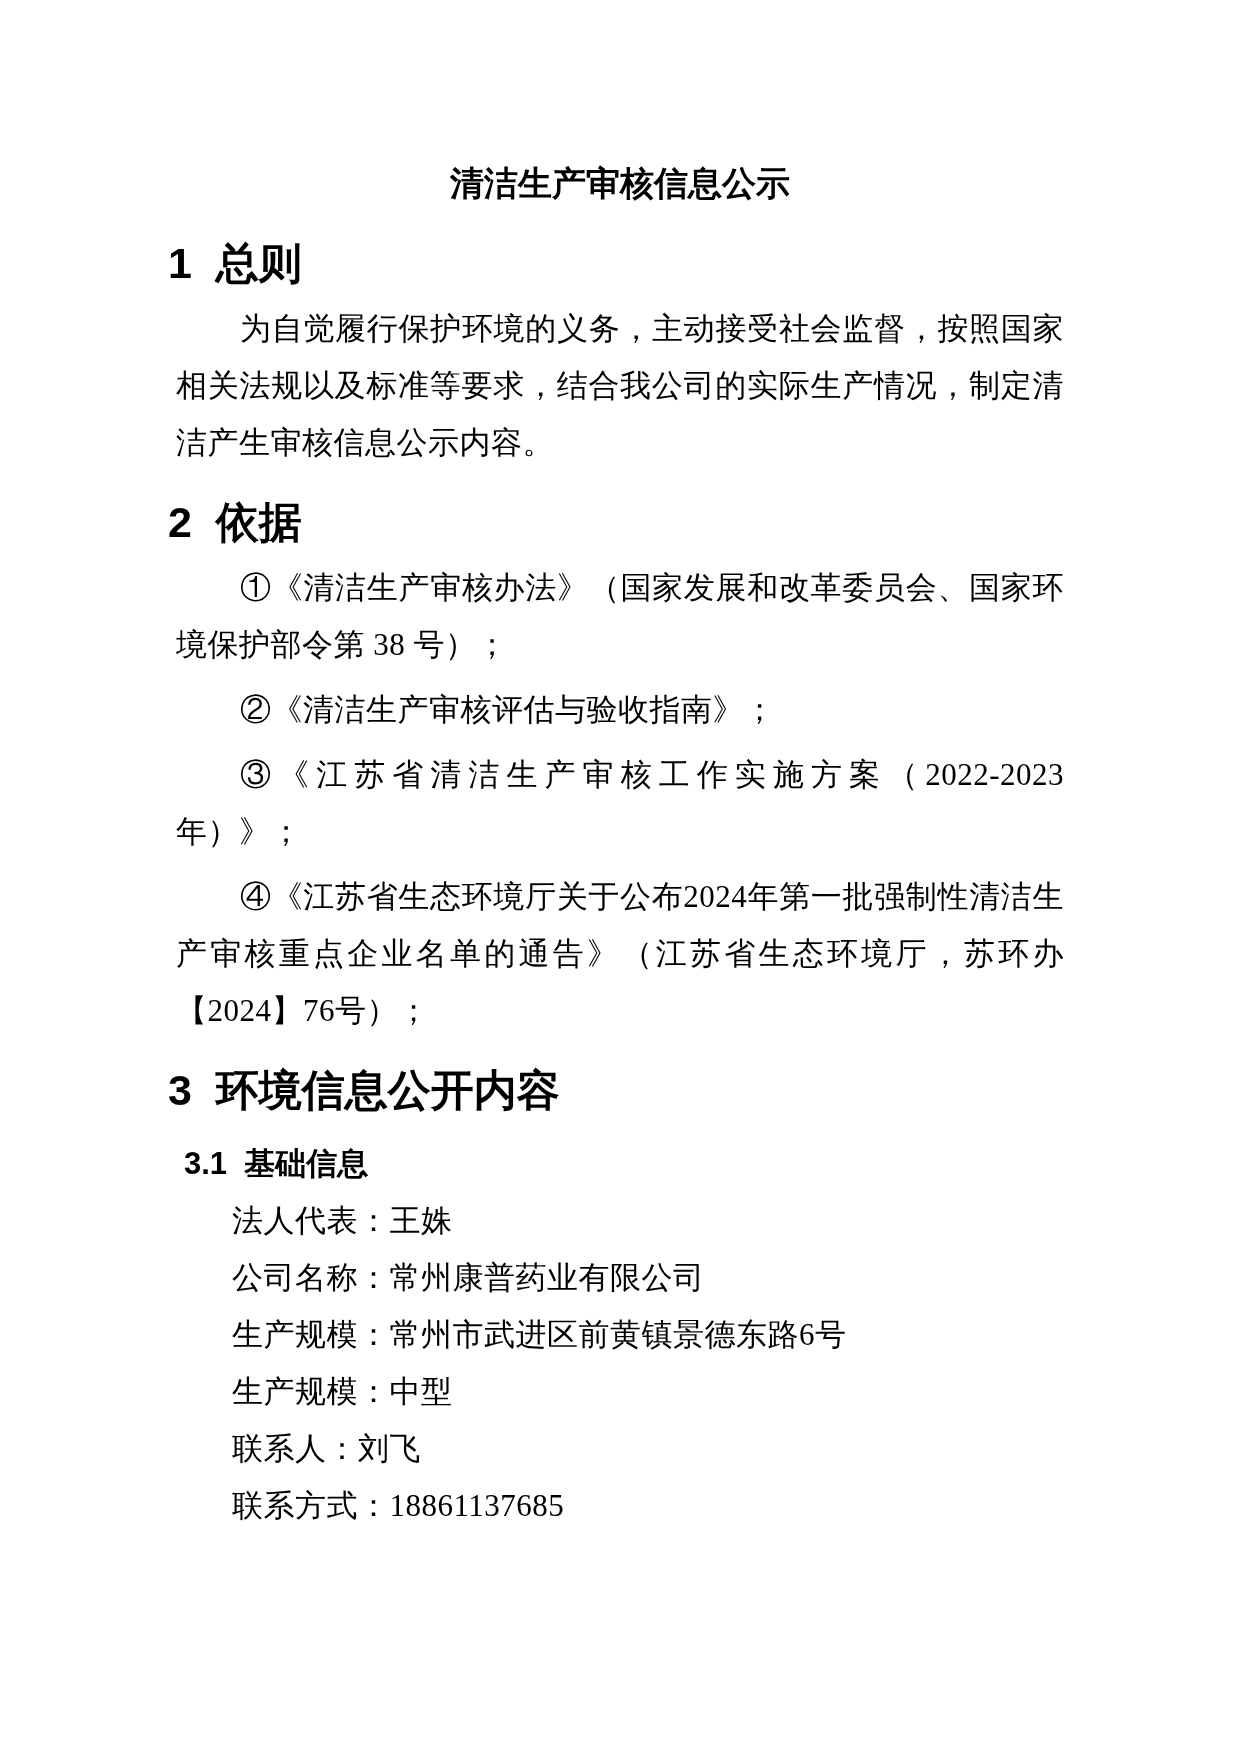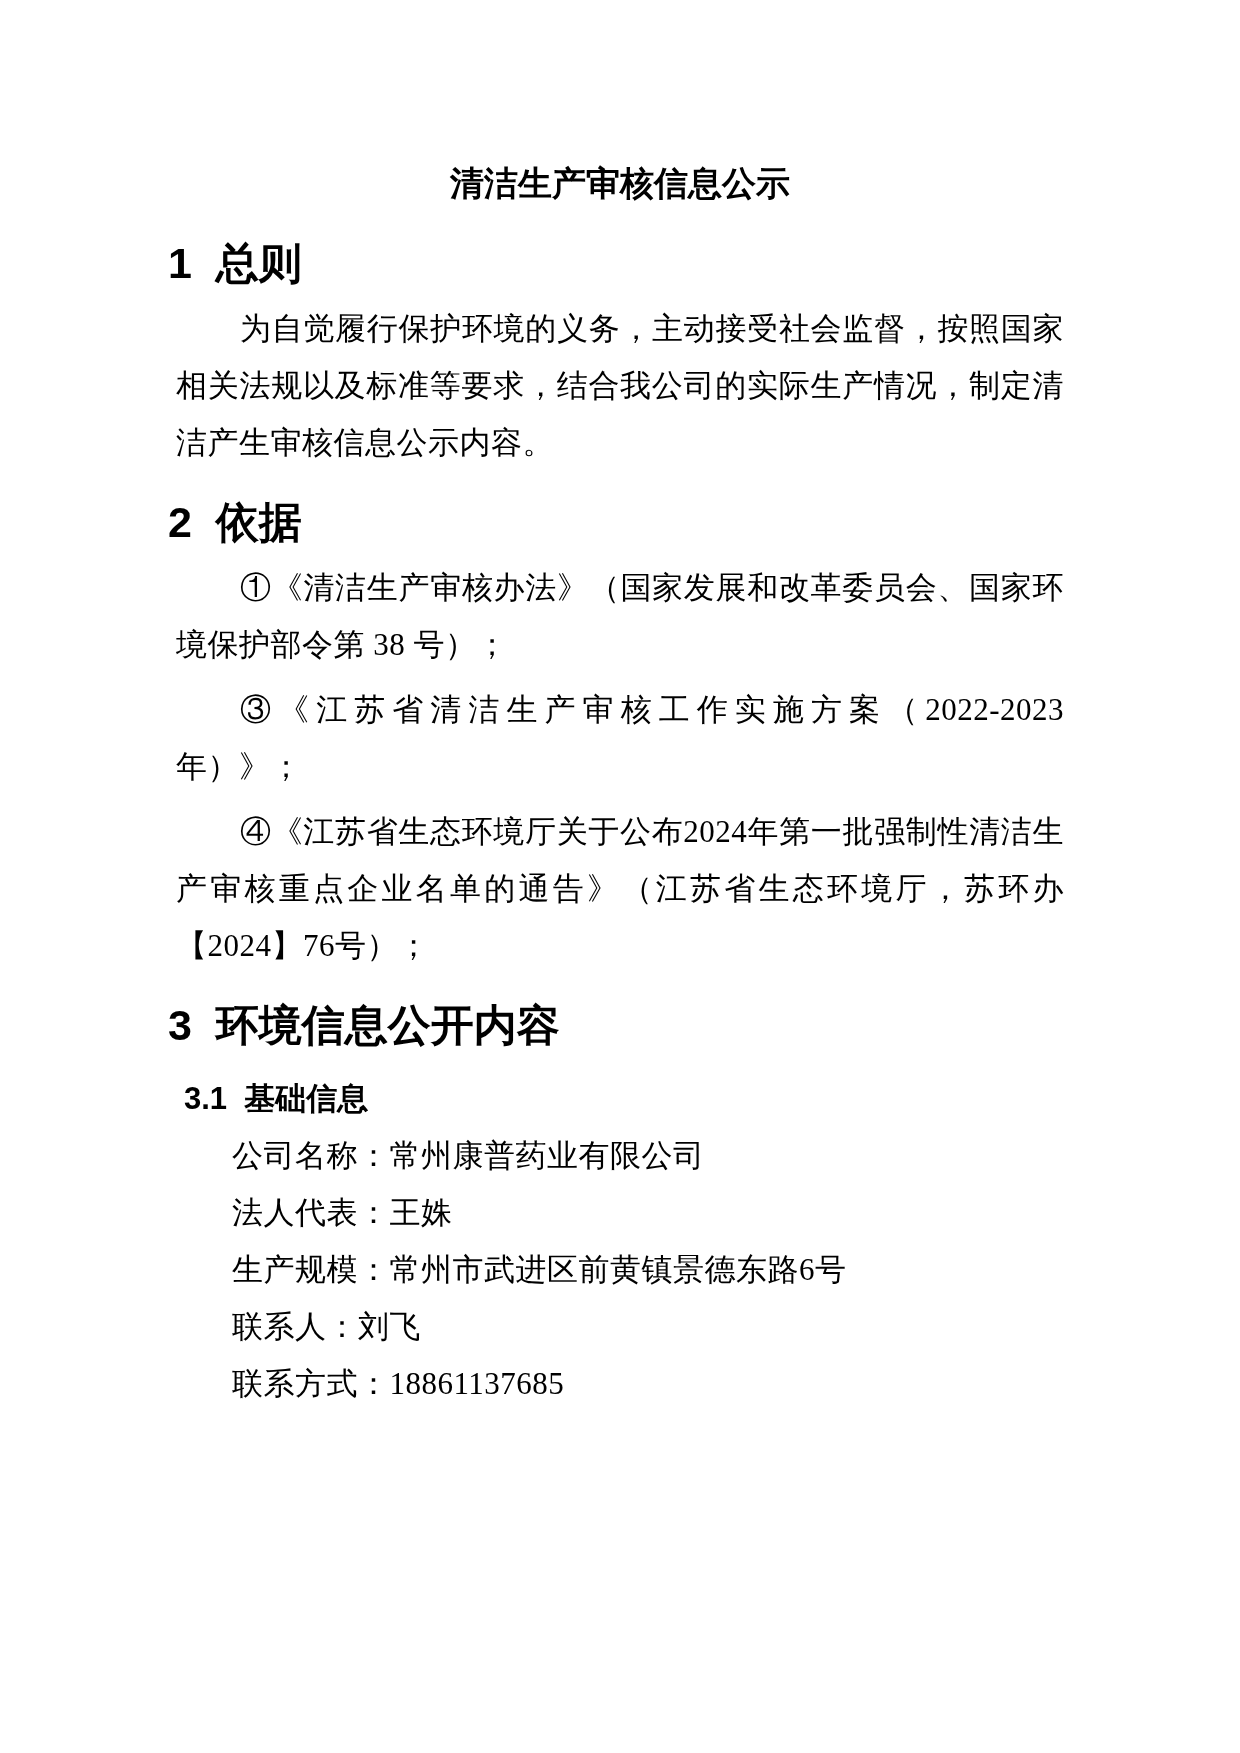--- a/index.html
+++ b/index.html
@@ -73,34 +73,36 @@
   <div class="doc-title">清洁生产审核信息公示</div>
 
   <div class="h2">1  总则</div>
 
   <p class="para">为自觉履行保护环境的义务，主动接受社会监督，按照国家相关法规以及标准等要求，结合我公司的实际生产情况，制定清洁产生审核信息公示内容。</p>
 
   <div class="h2">2  依据</div>
 
   <p class="para">①《清洁生产审核办法》（国家发展和改革委员会、国家环境保护部令第 38 号）；</p>
 
+  <p class="para">②《清洁生产审核评估与验收指南》；</p>
 
   <p class="para">③《江苏省清洁生产审核工作实施方案（2022-2023年）》；</p>
 
   <p class="para">④《江苏省生态环境厅关于公布2024年第一批强制性清洁生产审核重点企业名单的通告》（江苏省生态环境厅，苏环办【2024】76号）；</p>
 
 
   <div class="h2">3  环境信息公开内容</div>
 
   <div class="h3">3.1  基础信息</div>
 
+  <p class="field">法人代表：王姝</p>
+
   <p class="field">公司名称：常州康普药业有限公司</p>
-
-  <p class="field">法人代表：王姝</p>
 
   <p class="field">生产规模：常州市武进区前黄镇景德东路6号</p>
 
+  <p class="field">生产规模：中型</p>
 
   <p class="field">联系人：刘飞</p>
 
   <p class="field">联系方式：18861137685</p>
 
 </div>
 
 </body></html>

